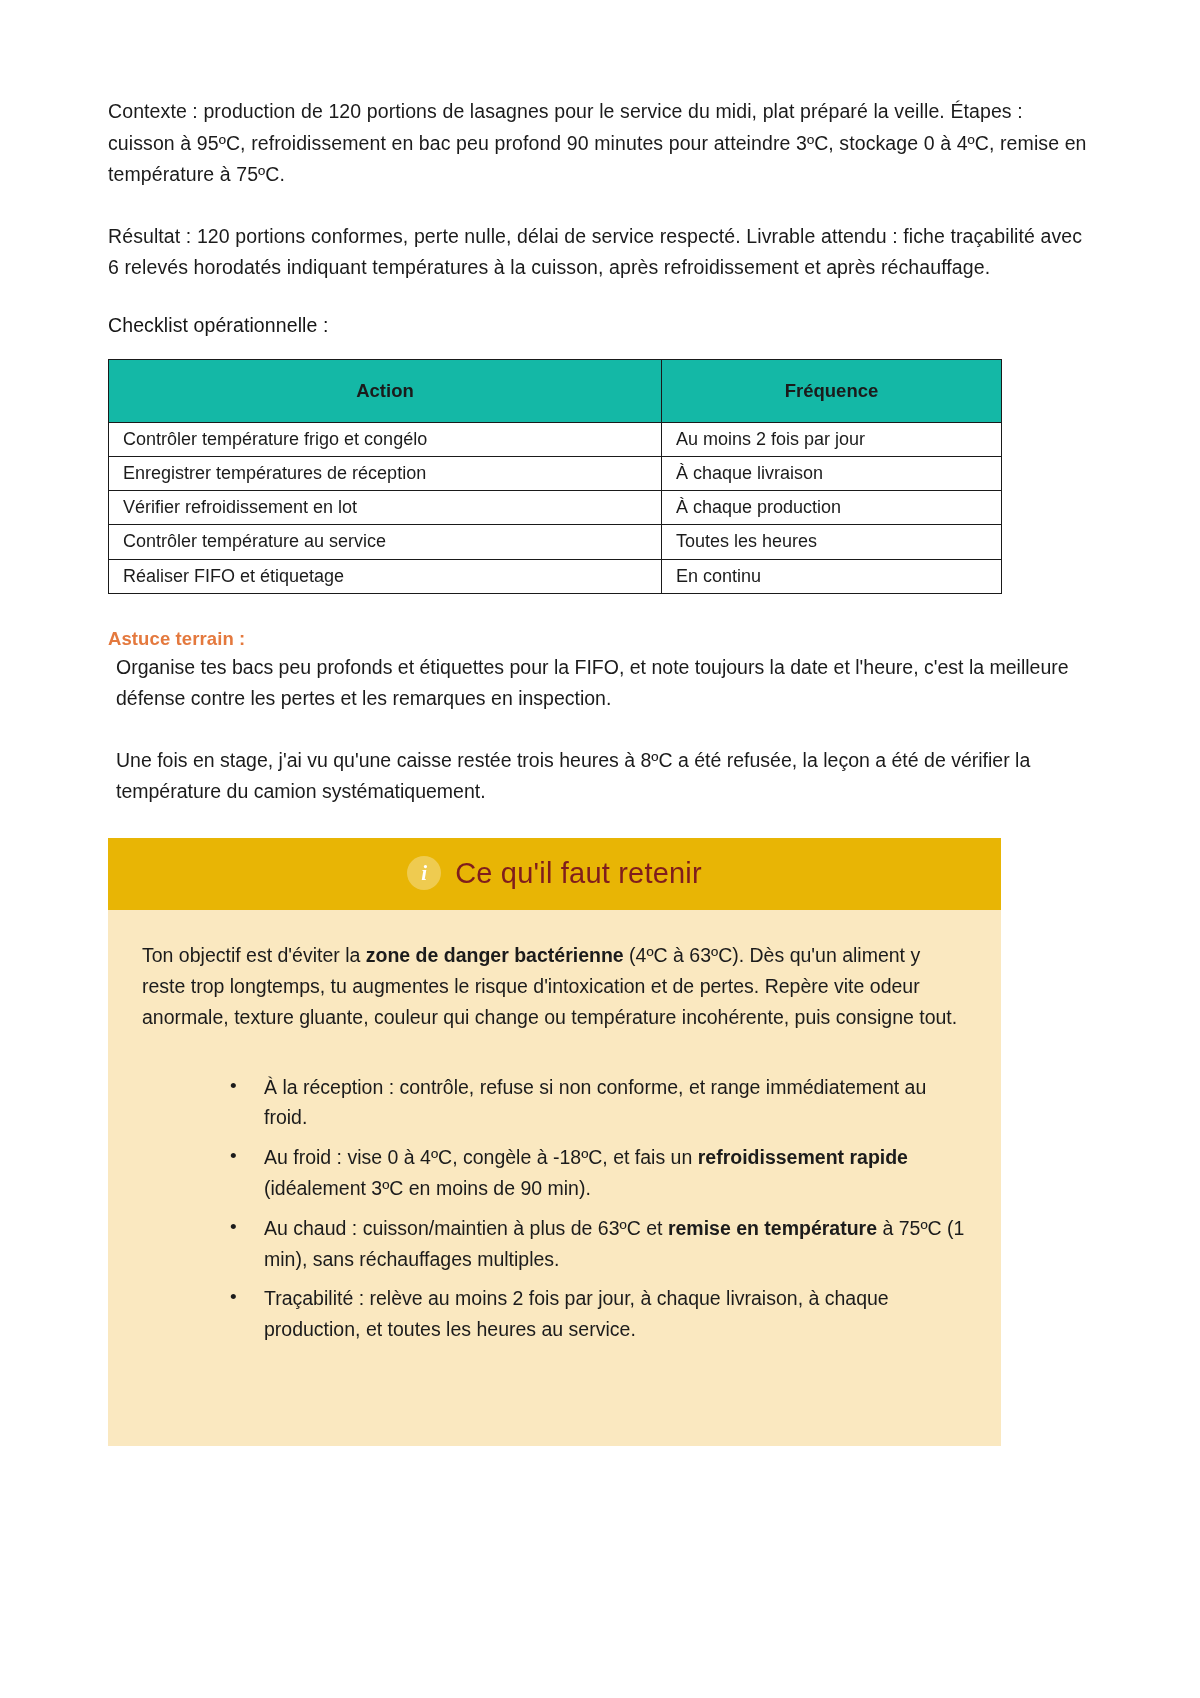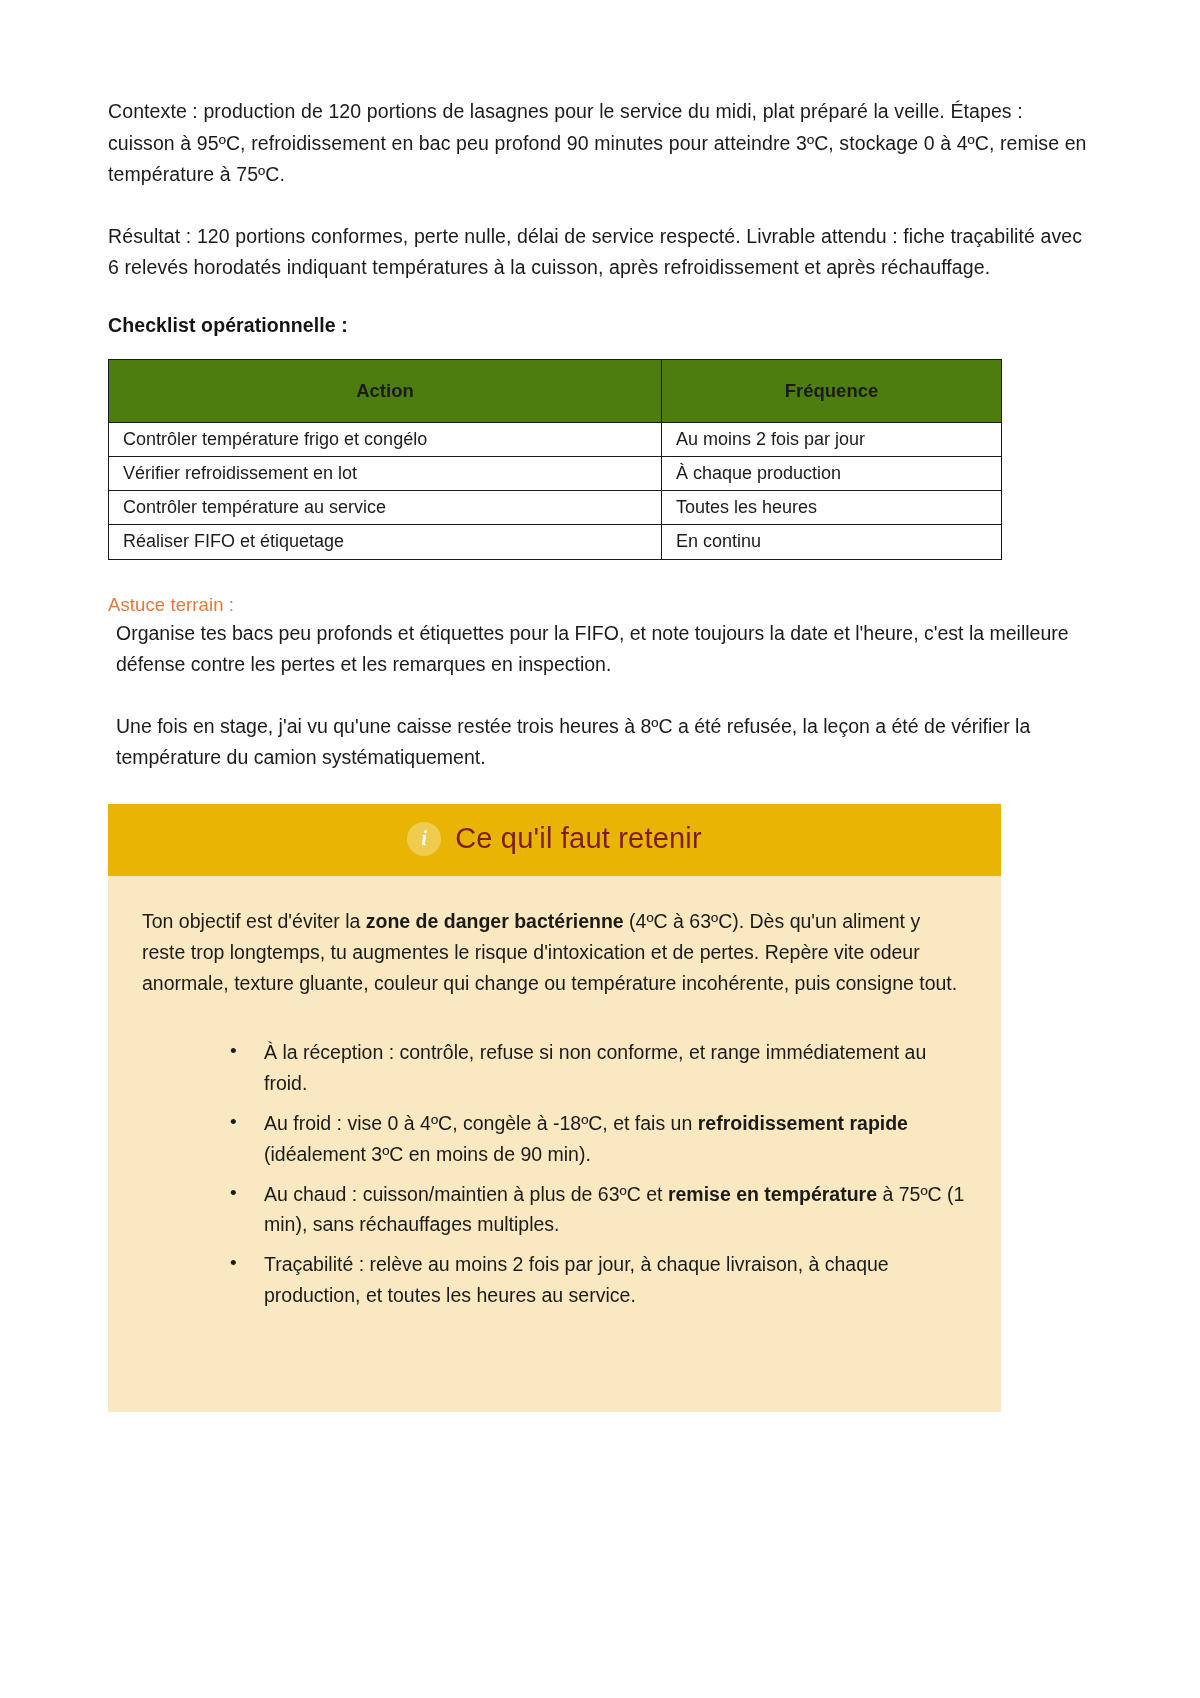--- a/index.html
+++ b/index.html
@@ -23,58 +23,58 @@
   }
   .para {
     font-size: 19.5px;
     line-height: 1.62;
     color: #1b1b1b;
     margin: 0 0 30px 0;
     letter-spacing: 0.1px;
   }
   .section-title {
     font-size: 19.5px;
-    font-weight: bold;
+    font-weight: normal;
     color: #141414;
     margin: 0 0 22px 0;
     letter-spacing: 0.1px;
   }
 
   
   table.checklist {
     border-collapse: collapse;
     width: 893px;
     margin: 0 0 34px 0;
     table-layout: fixed;
   }
   table.checklist th,
   table.checklist td {
     border: 1px solid #1a1a1a;
     font-size: 18px;
     color: #1b1b1b;
     line-height: 1.4;
   }
   table.checklist th {
-    background: #4d7c0f;
+    background: #14b8a6;
     font-weight: bold;
     text-align: center;
     padding: 18px 11px;
     font-size: 18.5px;
   }
   table.checklist td {
     padding: 4px 14px;
     background: #ffffff;
   }
   table.checklist col.c1 { width: 553px; }
   table.checklist col.c2 { width: 340px; }
 
   
   .label-tip {
     font-size: 18.5px;
-    font-weight: normal;
+    font-weight: bold;
     color: #e4793e;
     margin: 0 0 2px 0;
     letter-spacing: 0.1px;
   }
   .label-example {
     font-size: 18.5px;
     font-weight: bold;
     color: #16a757;
     margin: 0 0 2px 0;
     letter-spacing: 0.1px;
@@ -172,20 +172,24 @@
     <thead>
       <tr>
         <th>Action</th>
         <th>Fréquence</th>
       </tr>
     </thead>
     <tbody>
       <tr>
         <td>Contrôler température frigo et congélo</td>
         <td>Au moins 2 fois par jour</td>
+      </tr>
+      <tr>
+        <td>Enregistrer températures de réception</td>
+        <td>À chaque livraison</td>
       </tr>
       <tr>
         <td>Vérifier refroidissement en lot</td>
         <td>À chaque production</td>
       </tr>
       <tr>
         <td>Contrôler température au service</td>
         <td>Toutes les heures</td>
       </tr>
       <tr>

